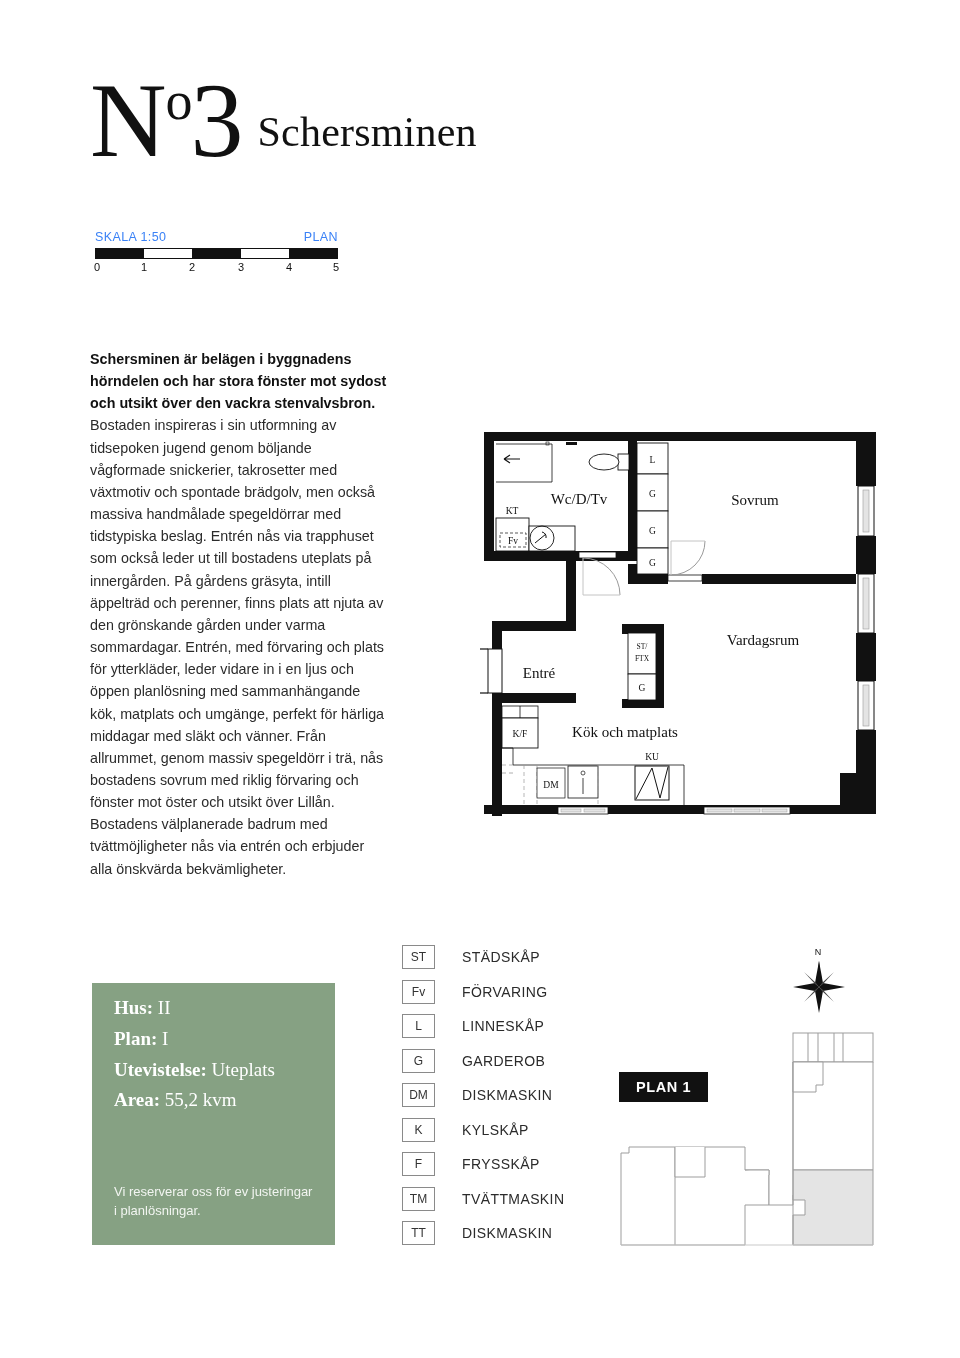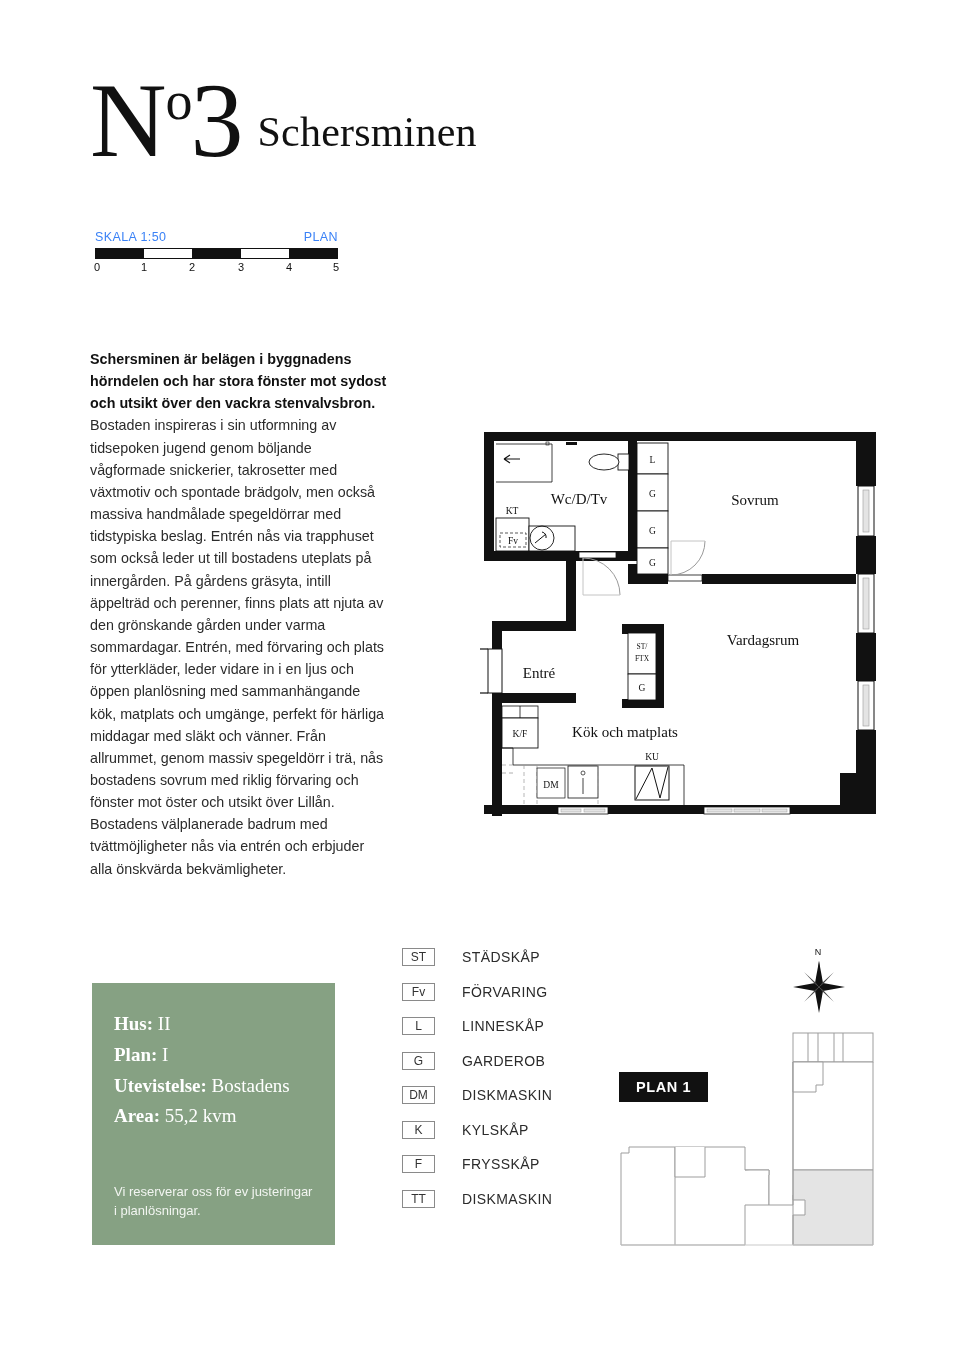--- a/index.html
+++ b/index.html
@@ -45,34 +45,34 @@
   .planwrap{position:absolute;left:480px;top:428px;width:400px;height:390px;}
   .planwrap svg{display:block;width:100%;height:100%;}
   .rmlabel{font-family:"Liberation Serif",serif;fill:#111;text-anchor:middle;}
   .rm-lg{font-size:15px;}
   .rm-sm{font-size:9.5px;}
   .rm-xs{font-size:7.5px;}
 
   
   .infobox{
     position:absolute;left:92px;top:983px;width:243px;height:262px;
-    background:#86a183;color:#fff;box-sizing:border-box;padding:26px 22px;
+    background:#86a183;color:#fff;box-sizing:border-box;padding:10px 22px;
   }
   .infobox .row{font-family:"Liberation Serif",serif;font-size:19px;line-height:1.62;}
   .infobox .row b{font-weight:700;}
   .infobox .disclaimer{
     position:absolute;left:22px;bottom:24px;right:20px;
     font-family:"Liberation Sans",sans-serif;font-size:13px;line-height:1.45;color:#f2f5f1;
   }
 
   
   .legend{position:absolute;left:402px;top:940px;}
   .legend-row{display:flex;align-items:center;height:34.5px;}
   .legend-code{
-    width:33px;height:18px;border:1px solid #8a8a8a;background:#fff;
+    width:33px;height:24px;border:1px solid #8a8a8a;background:#fff;
     display:flex;align-items:center;justify-content:center;
     font-size:12px;color:#333;box-sizing:border-box;
   }
   .legend-label{margin-left:27px;font-size:14px;letter-spacing:.4px;color:#2b2b2b;}
 
   
   .keyplan{position:absolute;left:605px;top:925px;width:290px;height:335px;}
   .keyplan svg{display:block;width:100%;height:100%;}
   .plan-badge{
     position:absolute;left:14px;top:147px;background:#111;color:#fff;
@@ -289,21 +289,21 @@
     <div class="row">
       <b>Hus:</b>
       <span>II</span>
     </div>
     <div class="row">
       <b>Plan:</b>
       <span>I</span>
     </div>
     <div class="row">
       <b>Utevistelse:</b>
-      <span>Bostadens</span>
+      <span>Uteplats</span>
     </div>
     <div class="row">
       <b>Area:</b>
       <span>55,2 kvm</span>
     </div>
     <div class="disclaimer">Vi reserverar oss för ev justeringar i planlösningar.</div>
   </div>
 
   <div class="legend">
     <div class="legend-row">
@@ -326,20 +326,24 @@
       <div class="legend-code">DM</div>
       <div class="legend-label">DISKMASKIN</div>
     </div>
     <div class="legend-row">
       <div class="legend-code">K</div>
       <div class="legend-label">KYLSKÅP</div>
     </div>
     <div class="legend-row">
       <div class="legend-code">F</div>
       <div class="legend-label">FRYSSKÅP</div>
+    </div>
+    <div class="legend-row">
+      <div class="legend-code">TM</div>
+      <div class="legend-label">TVÄTTMASKIN</div>
     </div>
     <div class="legend-row">
       <div class="legend-code">TT</div>
       <div class="legend-label">DISKMASKIN</div>
     </div>
   </div>
 
   <div class="keyplan">
     <svg viewBox="0 0 290 335">
 

